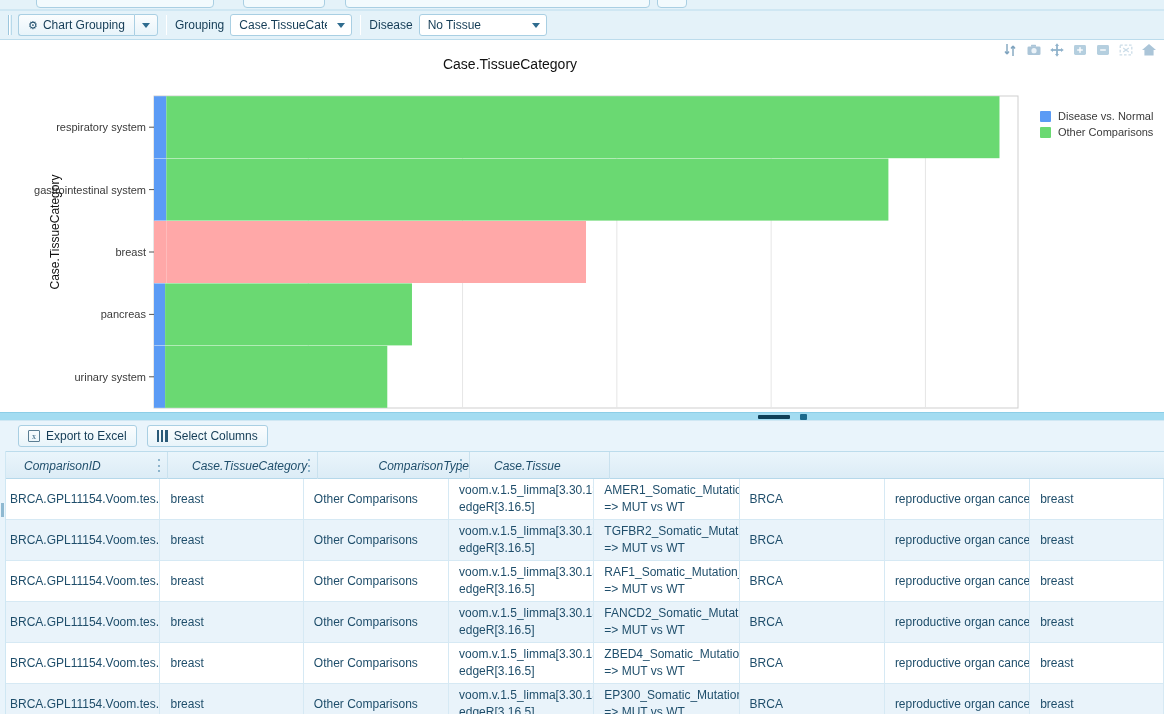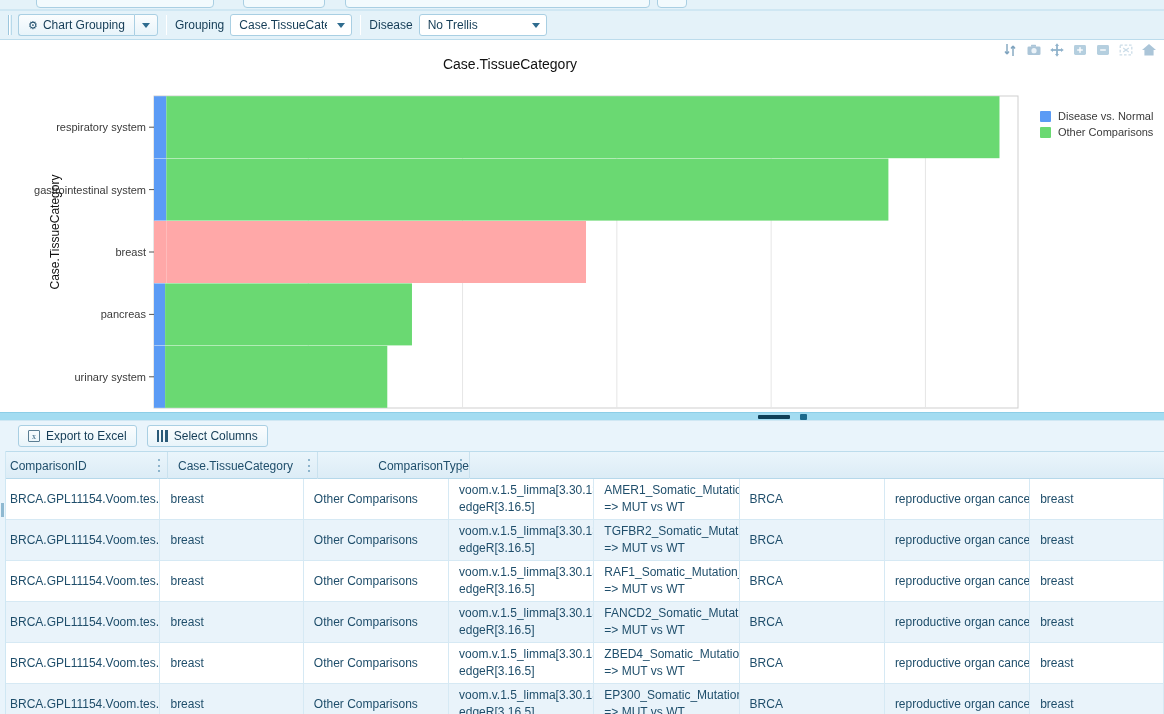--- a/index.html
+++ b/index.html
@@ -155,24 +155,25 @@
   }
 
   .grid-head {
     position: absolute; left: 0; top: 30px; width: 1164px; height: 28px;
     background: linear-gradient(#eaf5fb, #dcecf6);
     border-top: 1px solid #bcdcec; border-bottom: 1px solid #b6d8ea;
     display: flex;
   }
   .hcell {
     position: relative; height: 27px; display: flex; align-items: center;
-    padding-left: 10px; font-size: 12px; color: #1f4e6b;
+    padding-left: 24px; font-size: 12px; color: #1f4e6b;
     border-right: 1px solid #c9e1ee;
     white-space: nowrap; overflow: hidden;
     cursor: default;
+    font-style: italic;
   }
   .hcell .dots {
     position: absolute; right: 6px; top: 7px;
     width: 3px; height: 13px; color: #7aa8c4;
     display: flex; flex-direction: column; justify-content: space-between;
   }
   .hcell .dots i { display: block; width: 2px; height: 2px; background: #6f9fbd; border-radius: 50%; }
 
   .grid-body {
     position: absolute; left: 0; top: 58px; width: 1164px; height: 236px;
@@ -232,21 +233,21 @@
     <span class="tb-label">Grouping</span>
     <div class="combo" id="grouping-combo">
       <span class="txt">Case.TissueCateg...</span>
       <span class="caret"></span>
     </div>
 
     <div class="tb-sep"></div>
 
     <span class="tb-label">Disease</span>
     <div class="combo" id="trellis-combo">
-      <span class="txt">No Trellis</span>
+      <span class="txt">No Tissue</span>
       <span class="caret"></span>
     </div>
   </div>
 
   <div class="chart-panel">
 
     <div class="modebar">
       <svg class="mb-ic" viewBox="0 0 16 16">
         <g fill="#6b95b4">
             <path d="M4 2 L4 12 M4 12 L2 9.5 M4 12 L6 9.5" stroke="#6b95b4" stroke-width="1.4" fill="none"></path>
@@ -368,20 +369,23 @@
           </span>
         </div>
         <div class="hcell" style="width: 152px; justify-content: flex-end;">
           <span>ComparisonType</span>
           <span class="dots">
             <i></i>
             <i></i>
             <i></i>
           </span>
         </div>
+        <div class="hcell" style="width: 140px;">
+          <span>Case.Tissue</span>
+        </div>
       </div>
 
     <div class="grid-body" id="grid-body">
         <div class="grow odd">
           <div class="gcell" style="width: 168px;">
             <span>BRCA.GPL11154.Voom.tes...</span>
           </div>
           <div class="gcell" style="width: 150px;">
             <span>breast</span>
           </div>

